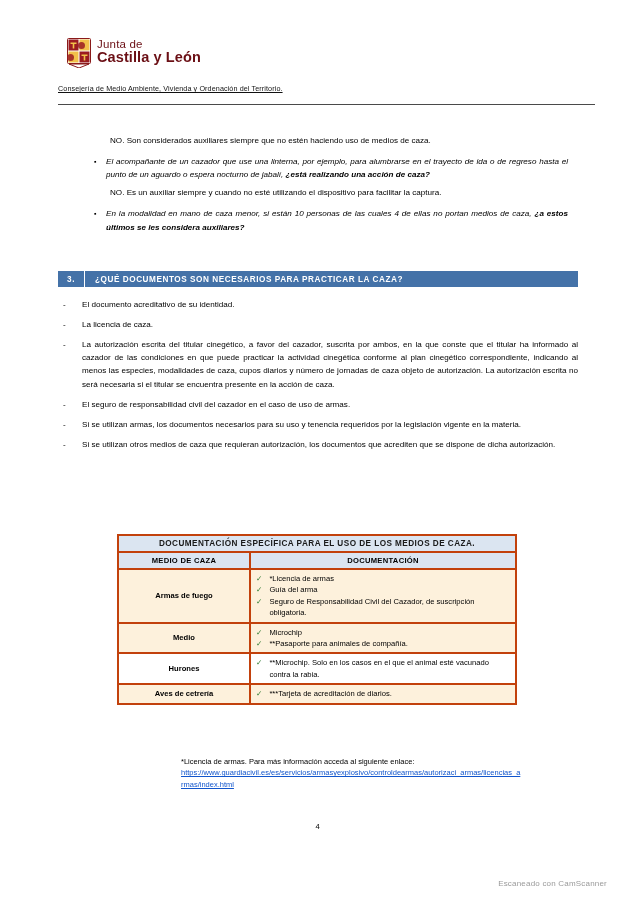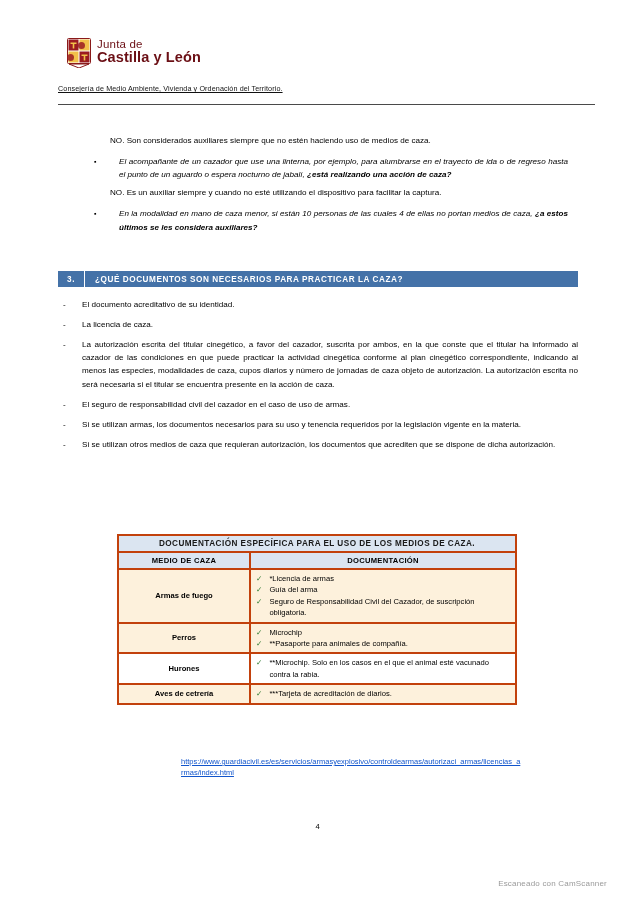--- a/index.html
+++ b/index.html
@@ -84,21 +84,21 @@
     line-height: 1.62;
     text-align: justify;
     margin-top: 16px;
   }
   .p-indent {
     margin: 0 0 8px 62px;
   }
   .bullet-item {
     display: flex;
     margin: 0 0 5px 46px;
-    gap: 20px;
+    gap: 7px;
   }
   .bullet-sq {
     flex: 0 0 auto;
     width: 5px;
     color: #000;
     font-size: 7px;
     line-height: 1.9;
   }
   .bullet-sq::before { content: "\25AA"; }
   .bullet-text {
@@ -352,21 +352,21 @@
           <li>
                 <span class="check">✓</span>
                 <span>Seguro de Responsabilidad Civil del Cazador, de suscripción obligatoria.</span>
               </li>
         </ul>
       </td>
     </tr>
 
 
     <tr class="row-alt">
-      <td class="cat-cell">Perros</td>
+      <td class="cat-cell">Medio</td>
       <td class="doc-cell">
         <ul>
           <li>
                 <span class="check">✓</span>
                 <span>Microchip</span>
               </li>
           <li>
                 <span class="check">✓</span>
                 <span>**Pasaporte para animales de compañía.</span>
               </li>
@@ -394,19 +394,20 @@
                 <span class="check">✓</span>
                 <span>***Tarjeta de acreditación de diarios.</span>
               </li>
         </ul>
       </td>
     </tr>
   </tbody>
     </table>
 
   <div class="footnote" style="top:756px;">
+    <div>*Licencia de armas. Para más información acceda al siguiente enlace:</div>
     <a class="link" href="#">https://www.guardiacivil.es/es/servicios/armasyexplosivo/controldearmas/autorizaci_armas/licencias_armas/index.html</a>
   </div>
 
   <div class="page-num" style="top:822px;">4</div>
 
   <div class="scan-mark">Escaneado con CamScanner</div>
 </div>
 
 </body></html>

